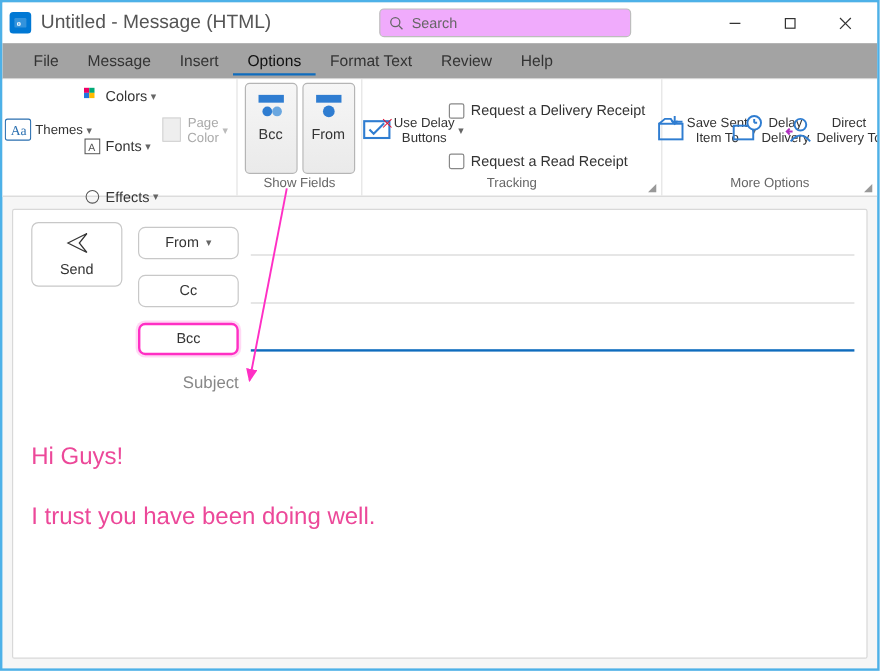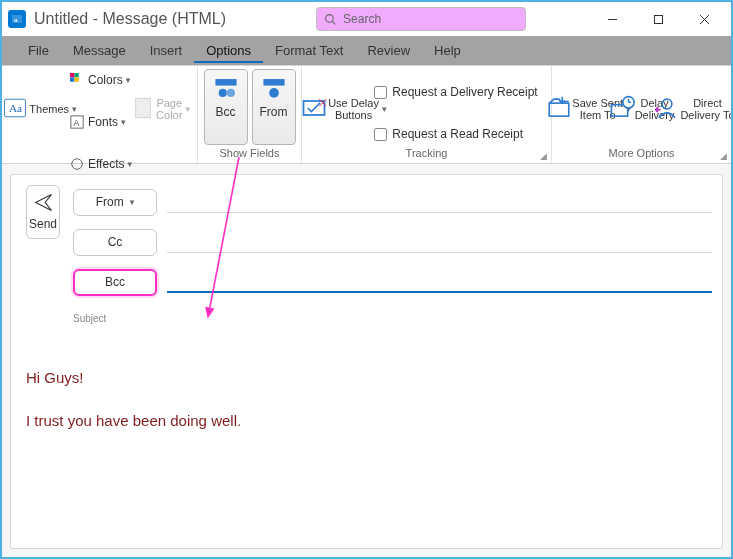--- a/index.html
+++ b/index.html
@@ -79,37 +79,37 @@
   .chk{width:13px;height:13px;border:1px solid #888;margin-right:5px;border-radius:2px;}
   .launcher{position:absolute;bottom:2px;right:4px;font-size:9px;color:#999;}
   
   .compose-surface{
     position:absolute;left:8px;right:8px;top:172px;bottom:8px;
     background:#fff;border:1px solid #d8d8d8;border-radius:2px;
     padding:10px 10px 10px 15px;
   }
   .hdr{display:flex;gap:10px;}
   .send-btn{
-    width:34px;height:54px;border:1px solid #c8c8c8;border-radius:6px;
+    width:76px;height:54px;border:1px solid #c8c8c8;border-radius:6px;
     display:flex;flex-direction:column;align-items:center;justify-content:center;
     gap:5px;font-size:12px;color:#333;margin-right:3px;
   }
   .send-btn svg{width:19px;height:19px;}
   .fields{flex:1;}
   .field-row{display:flex;align-items:center;height:34px;margin-bottom:6px;}
   .field-btn{
     width:84px;height:27px;border:1px solid #c8c8c8;border-radius:6px;
     display:flex;align-items:center;justify-content:center;font-size:12px;color:#333;
     background:#fff;margin-right:10px;
   }
   .field-btn.hl{border:2px solid #ff2fc4; box-shadow:0 0 0 2px rgba(255,47,196,.18);}
   .field-line{flex:1;border-bottom:1px solid #d6d6d6;height:22px;}
   .field-line.focus{border-bottom:2px solid #0f6cbd;}
-  .subject-label{width:84px;text-align:left;font-size:10px;color:#888;}
-  .body-text{margin-top:30px;font-size:15px;color:#7f1d1d;line-height:1.4;}
+  .subject-label{width:84px;text-align:right;font-size:14px;color:#888;}
+  .body-text{margin-top:30px;font-size:20px;color:#ec4899;line-height:1.4;}
   .body-text p{margin:0 0 22px 0;}
   
   .annot{position:absolute;pointer-events:none;left:0;top:0;width:100%;height:100%;}
   .caret{font-size:9px;margin-left:3px;color:#666;}
 </style>
 </head>
 <body>
 
 <div class="titlebar">
   <div class="app-icon">

